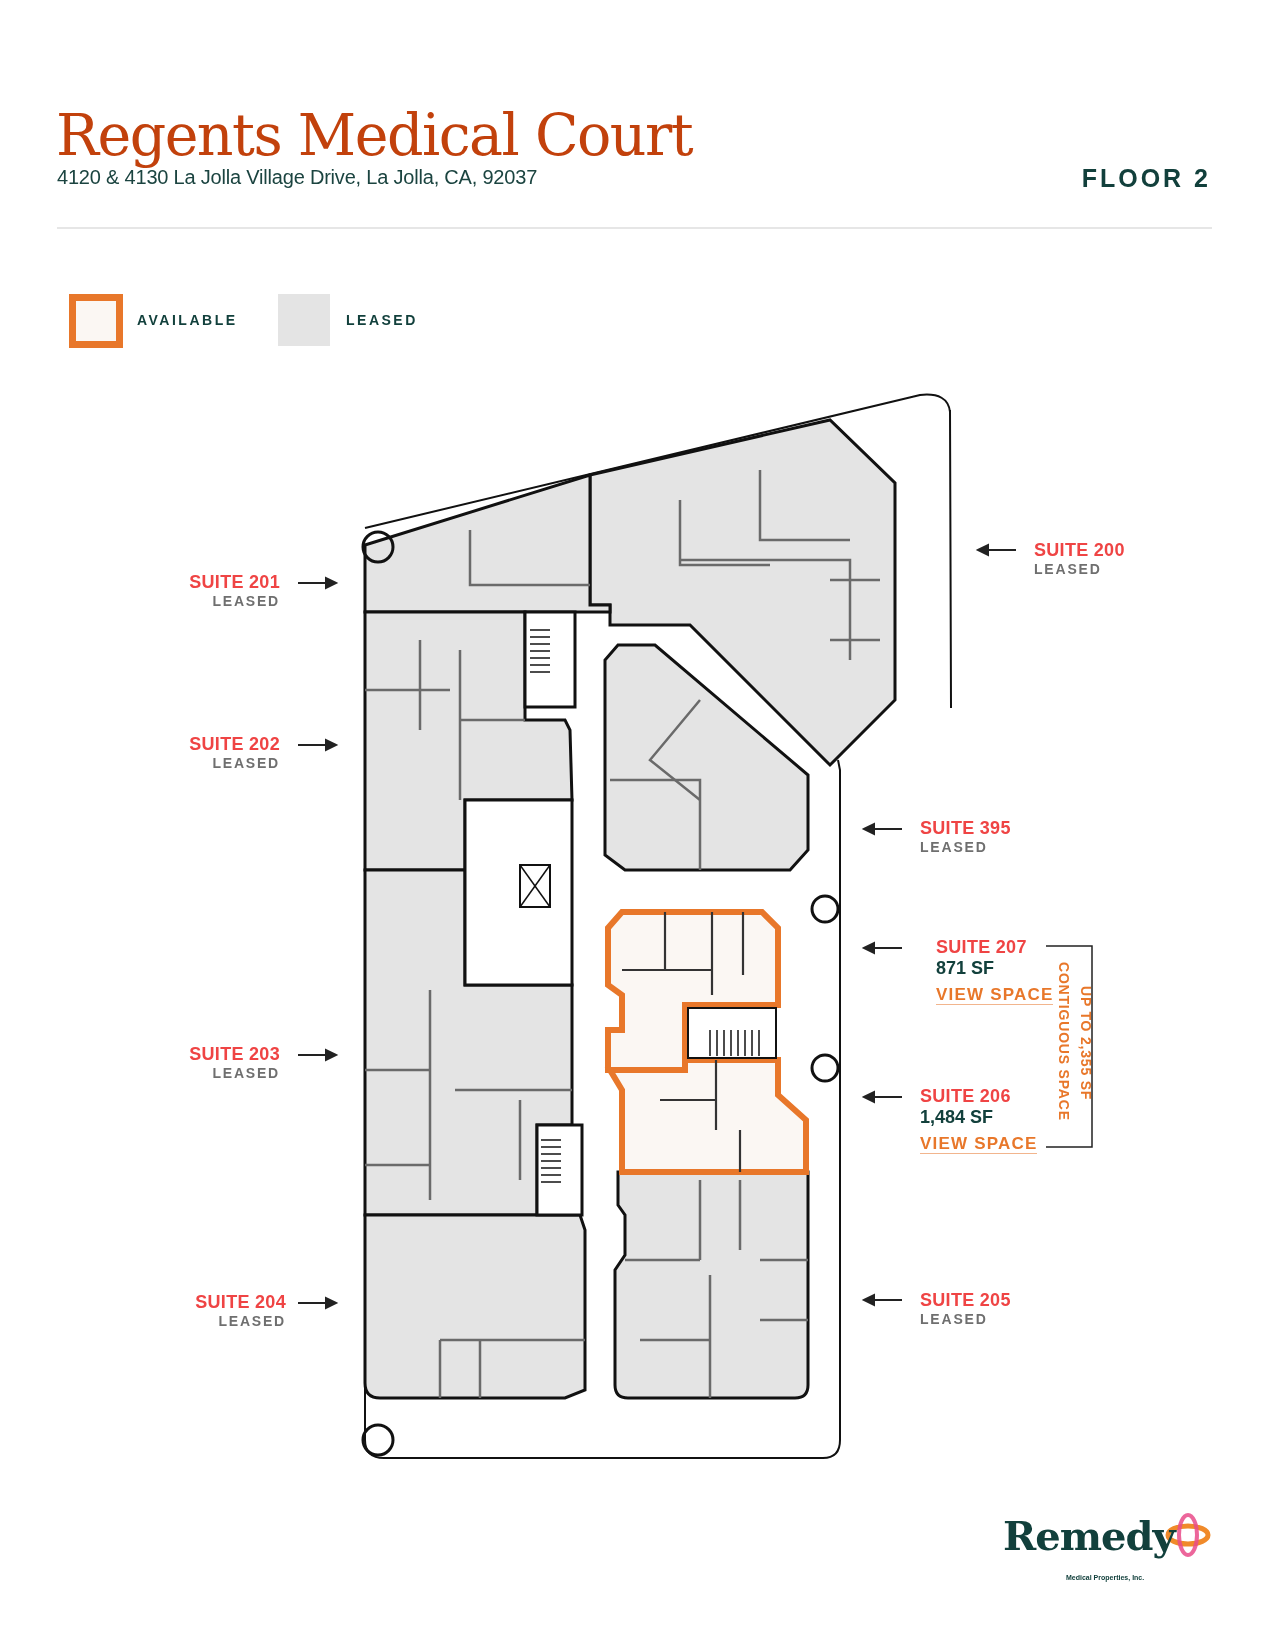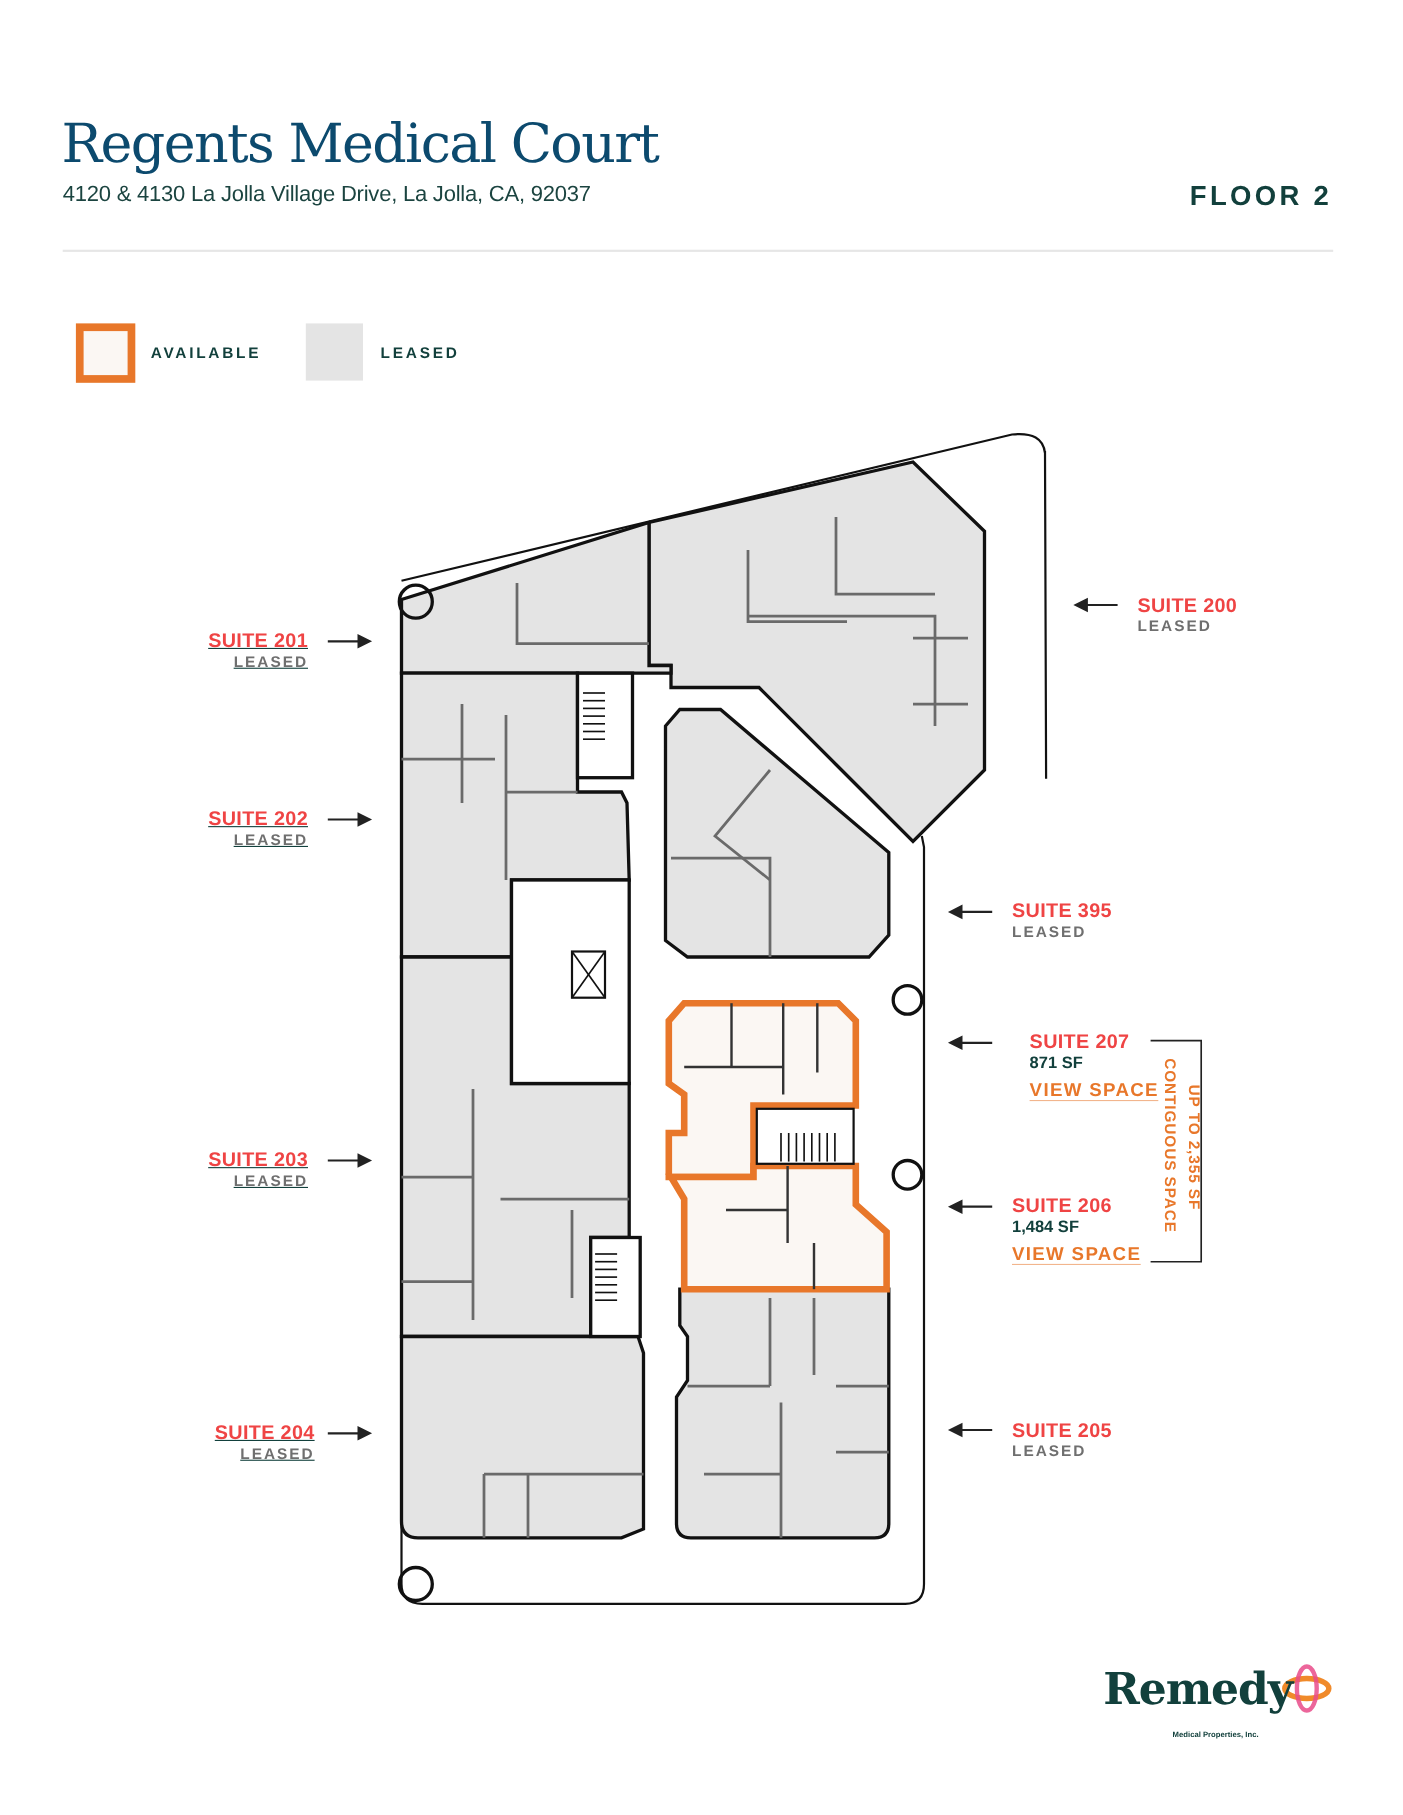--- a/index.html
+++ b/index.html
@@ -1,30 +1,30 @@
 <!DOCTYPE html>
 <html><head>
 <meta charset="utf-8">
 <style>
   html, body { margin: 0; padding: 0; background: #ffffff; }
   body { width: 1275px; height: 1650px; position: relative; overflow: hidden; font-family: "Liberation Sans", sans-serif; color: #12403c; }
   .abs { position: absolute; }
-  .title { left: 56px; top: 102px; font-family: "DejaVu Serif", serif; font-size: 49px; letter-spacing: -1.5px; color: #0c4a6e; white-space: nowrap; }
+  .title { left: 56px; top: 102px; font-family: "DejaVu Serif", serif; font-size: 57px; letter-spacing: -1.5px; color: #c2410c; white-space: nowrap; }
   .address { left: 57px; top: 166px; font-family: "Liberation Sans", sans-serif; font-size: 20px; color: #1b4440; white-space: nowrap; letter-spacing: -0.2px; }
   .floor { right: 64px; top: 164px; font-family: "Liberation Sans", sans-serif; font-weight: bold; font-size: 25px; letter-spacing: 3px; color: #12403c; }
   .divider { left: 57px; top: 227px; width: 1155px; height: 2px; background: #e6e6e6; }
   .legend-box-available { left: 69px; top: 294px; width: 40px; height: 40px; border: 7px solid #e8772a; background: #fbf7f3; }
   .legend-box-leased { left: 278px; top: 294px; width: 52px; height: 52px; background: #e4e4e4; }
   .legend-label { font-weight: bold; font-size: 14px; letter-spacing: 2.5px; color: #12403c; }
   .plan { left: 0; top: 0; }
   .suite-name { font-weight: bold; font-size: 18px; color: #ef4444; white-space: nowrap; letter-spacing: 0.3px; }
   .suite-status { font-weight: bold; font-size: 14px; color: #6f6f6f; letter-spacing: 1.8px; white-space: nowrap; }
-  .suite-sf { font-weight: bold; font-size: 15px; color: #12403c; white-space: nowrap; }
+  .suite-sf { font-weight: bold; font-size: 18px; color: #12403c; white-space: nowrap; }
   .view-link { font-weight: bold; font-size: 17px; color: #e8772a; letter-spacing: 1.2px; border-bottom: 1px solid #f2b58d; white-space: nowrap; cursor: pointer; }
-  .right-align { text-align: right; text-decoration: underline; }
+  .right-align { text-align: right; }
   .contig { font-weight: bold; font-size: 14px; color: #e8772a; letter-spacing: 0.8px; white-space: nowrap; writing-mode: vertical-rl; }
   .logo-word { left: 1003px; top: 1512px; font-family: "DejaVu Serif", serif; font-weight: bold; font-size: 40px; color: #12403c; letter-spacing: -1px; }
   .logo-sub { left: 1066px; top: 1574px; font-size: 7px; font-weight: bold; color: #12403c; white-space: nowrap; }
 </style>
 </head>
 <body>
 
 <div class="abs title">Regents Medical Court</div>
 <div class="abs address">4120 &amp; 4130 La Jolla Village Drive, La Jolla, CA, 92037</div>
 <div class="abs floor">FLOOR 2</div>

